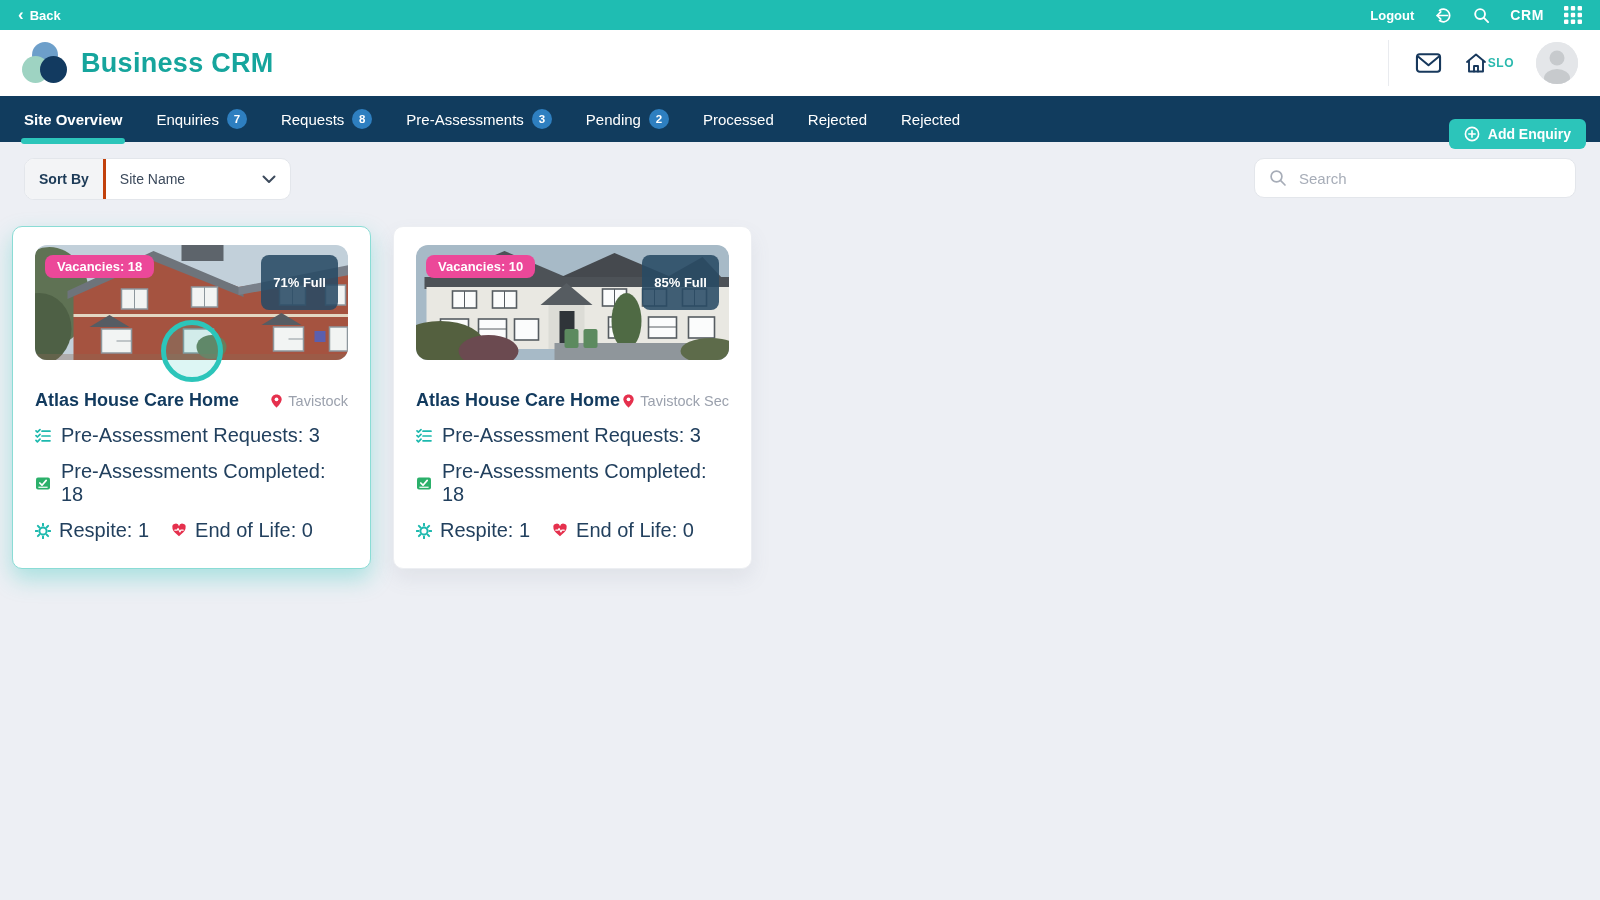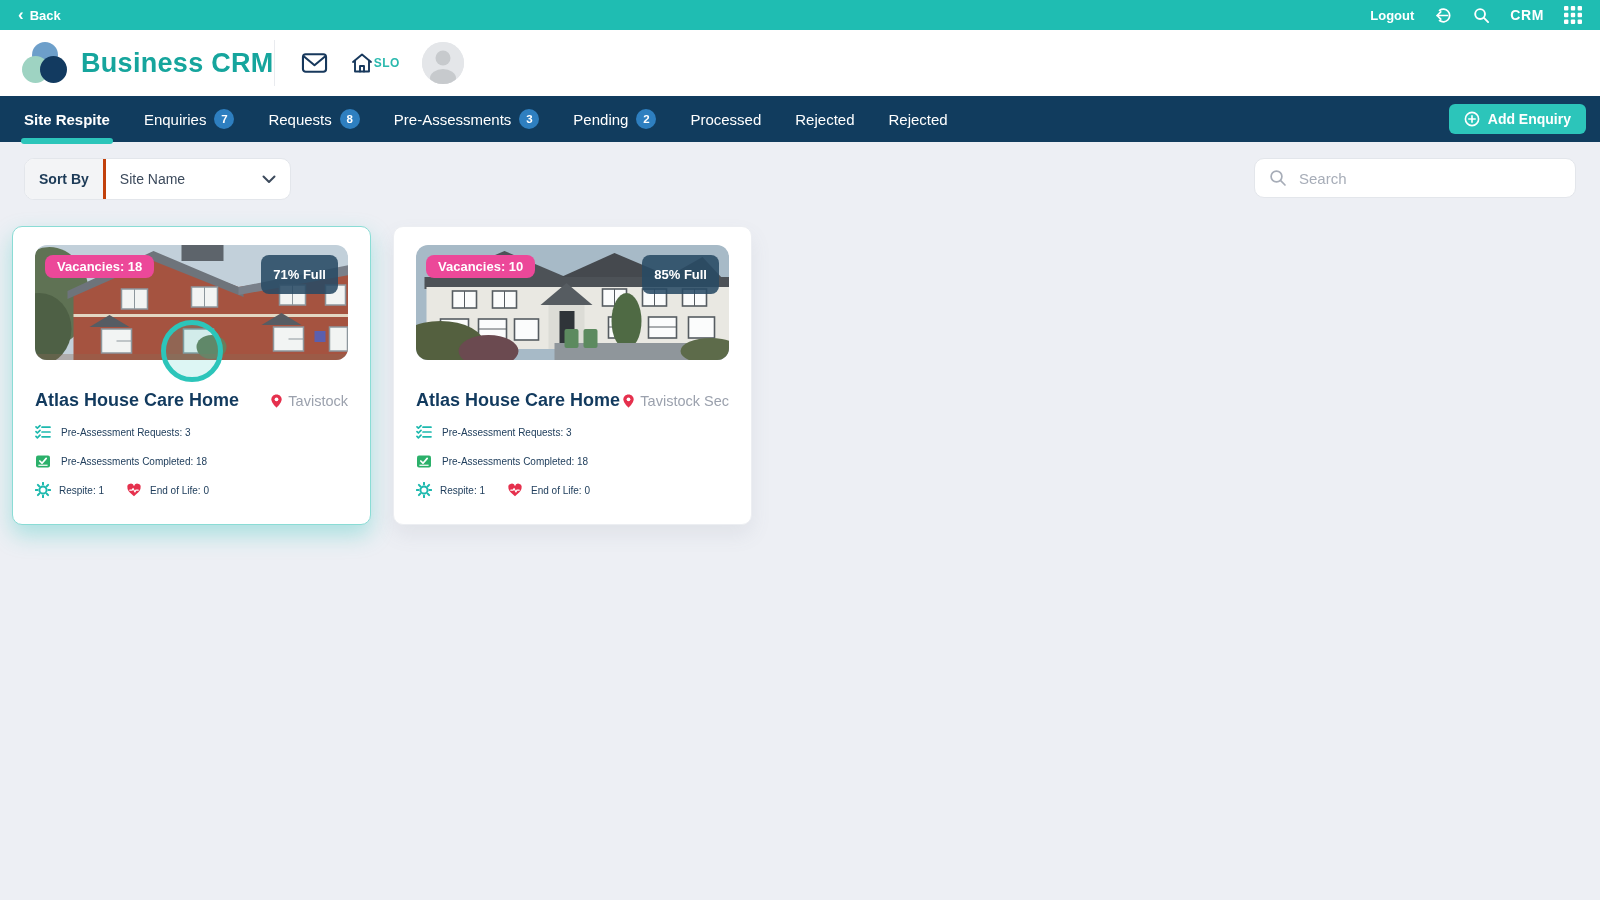--- a/index.html
+++ b/index.html
@@ -10,65 +10,65 @@
   }
   svg{display:block}
   
   .topbar{height:30px;background:#1fbdb2;display:flex;align-items:center;justify-content:space-between;padding:0 18px;color:#fff;}
   .back{display:flex;align-items:center;gap:6px;font-weight:bold;font-size:13px;cursor:pointer}
   .back .chev{font-size:17px;line-height:1;margin-top:-2px}
   .topbar-right{display:flex;align-items:center;gap:20px}
   .logout{font-size:13px;font-weight:bold;cursor:pointer}
   .crm{font-size:14px;font-weight:bold;letter-spacing:.6px}
   
-  .header{height:66px;background:#fff;display:flex;align-items:center;padding:0 22px;}
+  .header{height:66px;background:#fff;display:flex;align-items:center;justify-content:space-between;padding:0 22px;}
   .brand{display:flex;align-items:center;gap:13px}
   .logo{width:46px;height:42px;position:relative}
   .logo i{position:absolute;border-radius:50%;display:block}
   .logo .c1{width:26px;height:26px;background:#6d9fca;left:10px;top:0}
   .logo .c2{width:27px;height:27px;background:#9ed3c2;left:0;top:14px}
   .logo .c3{width:27px;height:27px;background:#123a60;left:18px;top:14px}
   .app-title{font-size:27px;font-weight:bold;color:#16a59d;letter-spacing:.3px}
   .header-right{display:flex;align-items:center;gap:22px;height:100%}
   .hdivider{width:1px;height:46px;background:#e9ebef;margin-right:4px}
   .home-group{display:flex;align-items:center;cursor:pointer}
   .slo{color:#2bb9ae;font-size:12px;font-weight:bold;letter-spacing:.5px}
   .avatar{width:42px;height:42px;border-radius:50%;background:#e4e6e9;overflow:hidden;cursor:pointer}
   
   .nav{height:46px;background:#113c5e;display:flex;align-items:center;padding:0 24px;gap:34px;position:relative}
   .tab{color:#fff;font-size:15px;display:flex;align-items:center;gap:8px;height:100%;position:relative;cursor:pointer;white-space:nowrap}
   .tab .badge{background:#2e7fc0;color:#fff;font-size:11.5px;font-weight:bold;min-width:20px;height:20px;border-radius:50%;display:flex;align-items:center;justify-content:center}
   .tab.active{font-weight:bold}
   .tab.active::after{content:"";position:absolute;left:-3px;right:-3px;bottom:-2px;height:6px;background:#2cc5ba;border-radius:3px}
-  .add-btn{position:absolute;right:14px;top:8px;height:30px;background:#2cc5ba;color:#fff;border:none;border-radius:6px;font-weight:bold;font-size:14px;font-family:inherit;display:flex;align-items:center;gap:8px;padding:0 15px;cursor:pointer}
+  .add-btn{position:absolute;right:14px;top:23px;height:30px;background:#2cc5ba;color:#fff;border:none;border-radius:6px;font-weight:bold;font-size:14px;font-family:inherit;display:flex;align-items:center;gap:8px;padding:0 15px;cursor:pointer}
   
   .filter-row{display:flex;align-items:center;padding:16px 24px 0;position:relative}
   .sort-box{display:flex;align-items:center;background:#fff;border:1px solid #e3e6eb;border-radius:10px;height:40px;overflow:hidden;cursor:pointer}
   .sort-label{background:#f3f4f6;height:100%;display:flex;align-items:center;padding:0 14px;font-weight:bold;color:#1c3a57;font-size:14px;border-right:3px solid #c2410c}
   .sort-value{padding:0 14px;color:#3c4a5c;font-size:14px;width:128px}
   .sort-box .chevdn{margin-right:14px}
   .vac-box{display:flex;align-items:center;gap:11px;background:#fff;border:1px solid #e3e6eb;border-radius:10px;height:40px;padding:0 16px;margin-left:14px;font-size:14.5px;font-weight:bold;color:#1c3a57}
   .checkbox{width:19px;height:19px;border:2px solid #b8bec9;border-radius:4px;background:#fff;cursor:pointer}
   .search-box{position:absolute;right:24px;top:16px;width:322px;height:40px;background:#fff;border:1px solid #e3e6eb;border-radius:10px;display:flex;align-items:center;gap:10px;padding:0 14px;box-sizing:border-box}
   .search-box input{border:none;outline:none;font-size:15px;color:#3c4a5c;flex:1;font-family:Liberation Sans, sans-serif;background:transparent}
   .search-box input::placeholder{color:#a7adb8}
   
   .cards{display:flex;gap:22px;padding:26px 12px 0 12px;align-items:flex-start}
   .card{width:313px;background:#fff;border-radius:10px;border:1px solid #eceef2;box-shadow:0 10px 20px rgba(110,120,140,.10);padding:18px 22px 26px;cursor:pointer}
   .card.highlighted{border:1px solid #8adcd5;box-shadow:0 10px 22px rgba(44,197,186,.35)}
   .photo{position:relative;height:115px;margin-bottom:30px}
   .photo-img{border-radius:12px;overflow:hidden;height:115px}
   .photo-img svg{width:100%;height:115px}
   .badge-vac{position:absolute;left:10px;top:10px;background:#ec4899;color:#fff;font-weight:bold;font-size:13px;padding:4px 12px;border-radius:8px}
-  .badge-full{position:absolute;right:10px;top:10px;background:rgba(40,74,100,.88);color:#fff;font-weight:bold;font-size:13px;padding:12px 12px;border-radius:8px}
+  .badge-full{position:absolute;right:10px;top:10px;background:rgba(40,74,100,.88);color:#fff;font-weight:bold;font-size:13px;padding:20px 12px;border-radius:8px}
   .ring{position:absolute;left:50%;transform:translateX(-50%);bottom:-22px;width:52px;height:52px;border:5px solid #2cc5ba;border-radius:50%;background:rgba(44,197,186,.16)}
   .card-title-row{display:flex;align-items:center;justify-content:space-between;margin:2px 0 6px}
   .card-title{font-size:18px;font-weight:bold;color:#123a5e;white-space:nowrap}
   .loc{display:flex;align-items:center;gap:4px;color:#9ba1ad;font-size:14.5px;white-space:nowrap;overflow:hidden}
-  .stat{display:flex;align-items:center;gap:10px;color:#22405e;font-size:10px;margin-top:13px}
+  .stat{display:flex;align-items:center;gap:10px;color:#22405e;font-size:20px;margin-top:13px}
   .substat{display:flex;align-items:center;gap:8px}
   .stat.double{gap:22px}
   .i-teal{color:#1db9ae}.i-green{color:#2bb06a}.i-red{color:#e5304d}
 </style>
 </head>
 <body>
 
 <div class="topbar">
   <div class="back">
     <span class="chev">‹</span>
@@ -138,21 +138,21 @@
         <rect width="42" height="42" fill="#e4e6e9"></rect>
         <circle cx="21" cy="16" r="7.5" fill="#c7cacd"></circle>
         <ellipse cx="21" cy="36" rx="13" ry="9" fill="#c7cacd"></ellipse>
       </svg>
     </span>
   </div>
 </div>
 
 <div class="nav">
   <div class="tab active">
-    <span>Site Respite</span>
+    <span>Site Overview</span>
   </div>
   <div class="tab">
     <span>Enquiries</span>
     <span class="badge">7</span>
   </div>
   <div class="tab">
     <span>Requests</span>
     <span class="badge">8</span>
   </div>
   <div class="tab">

